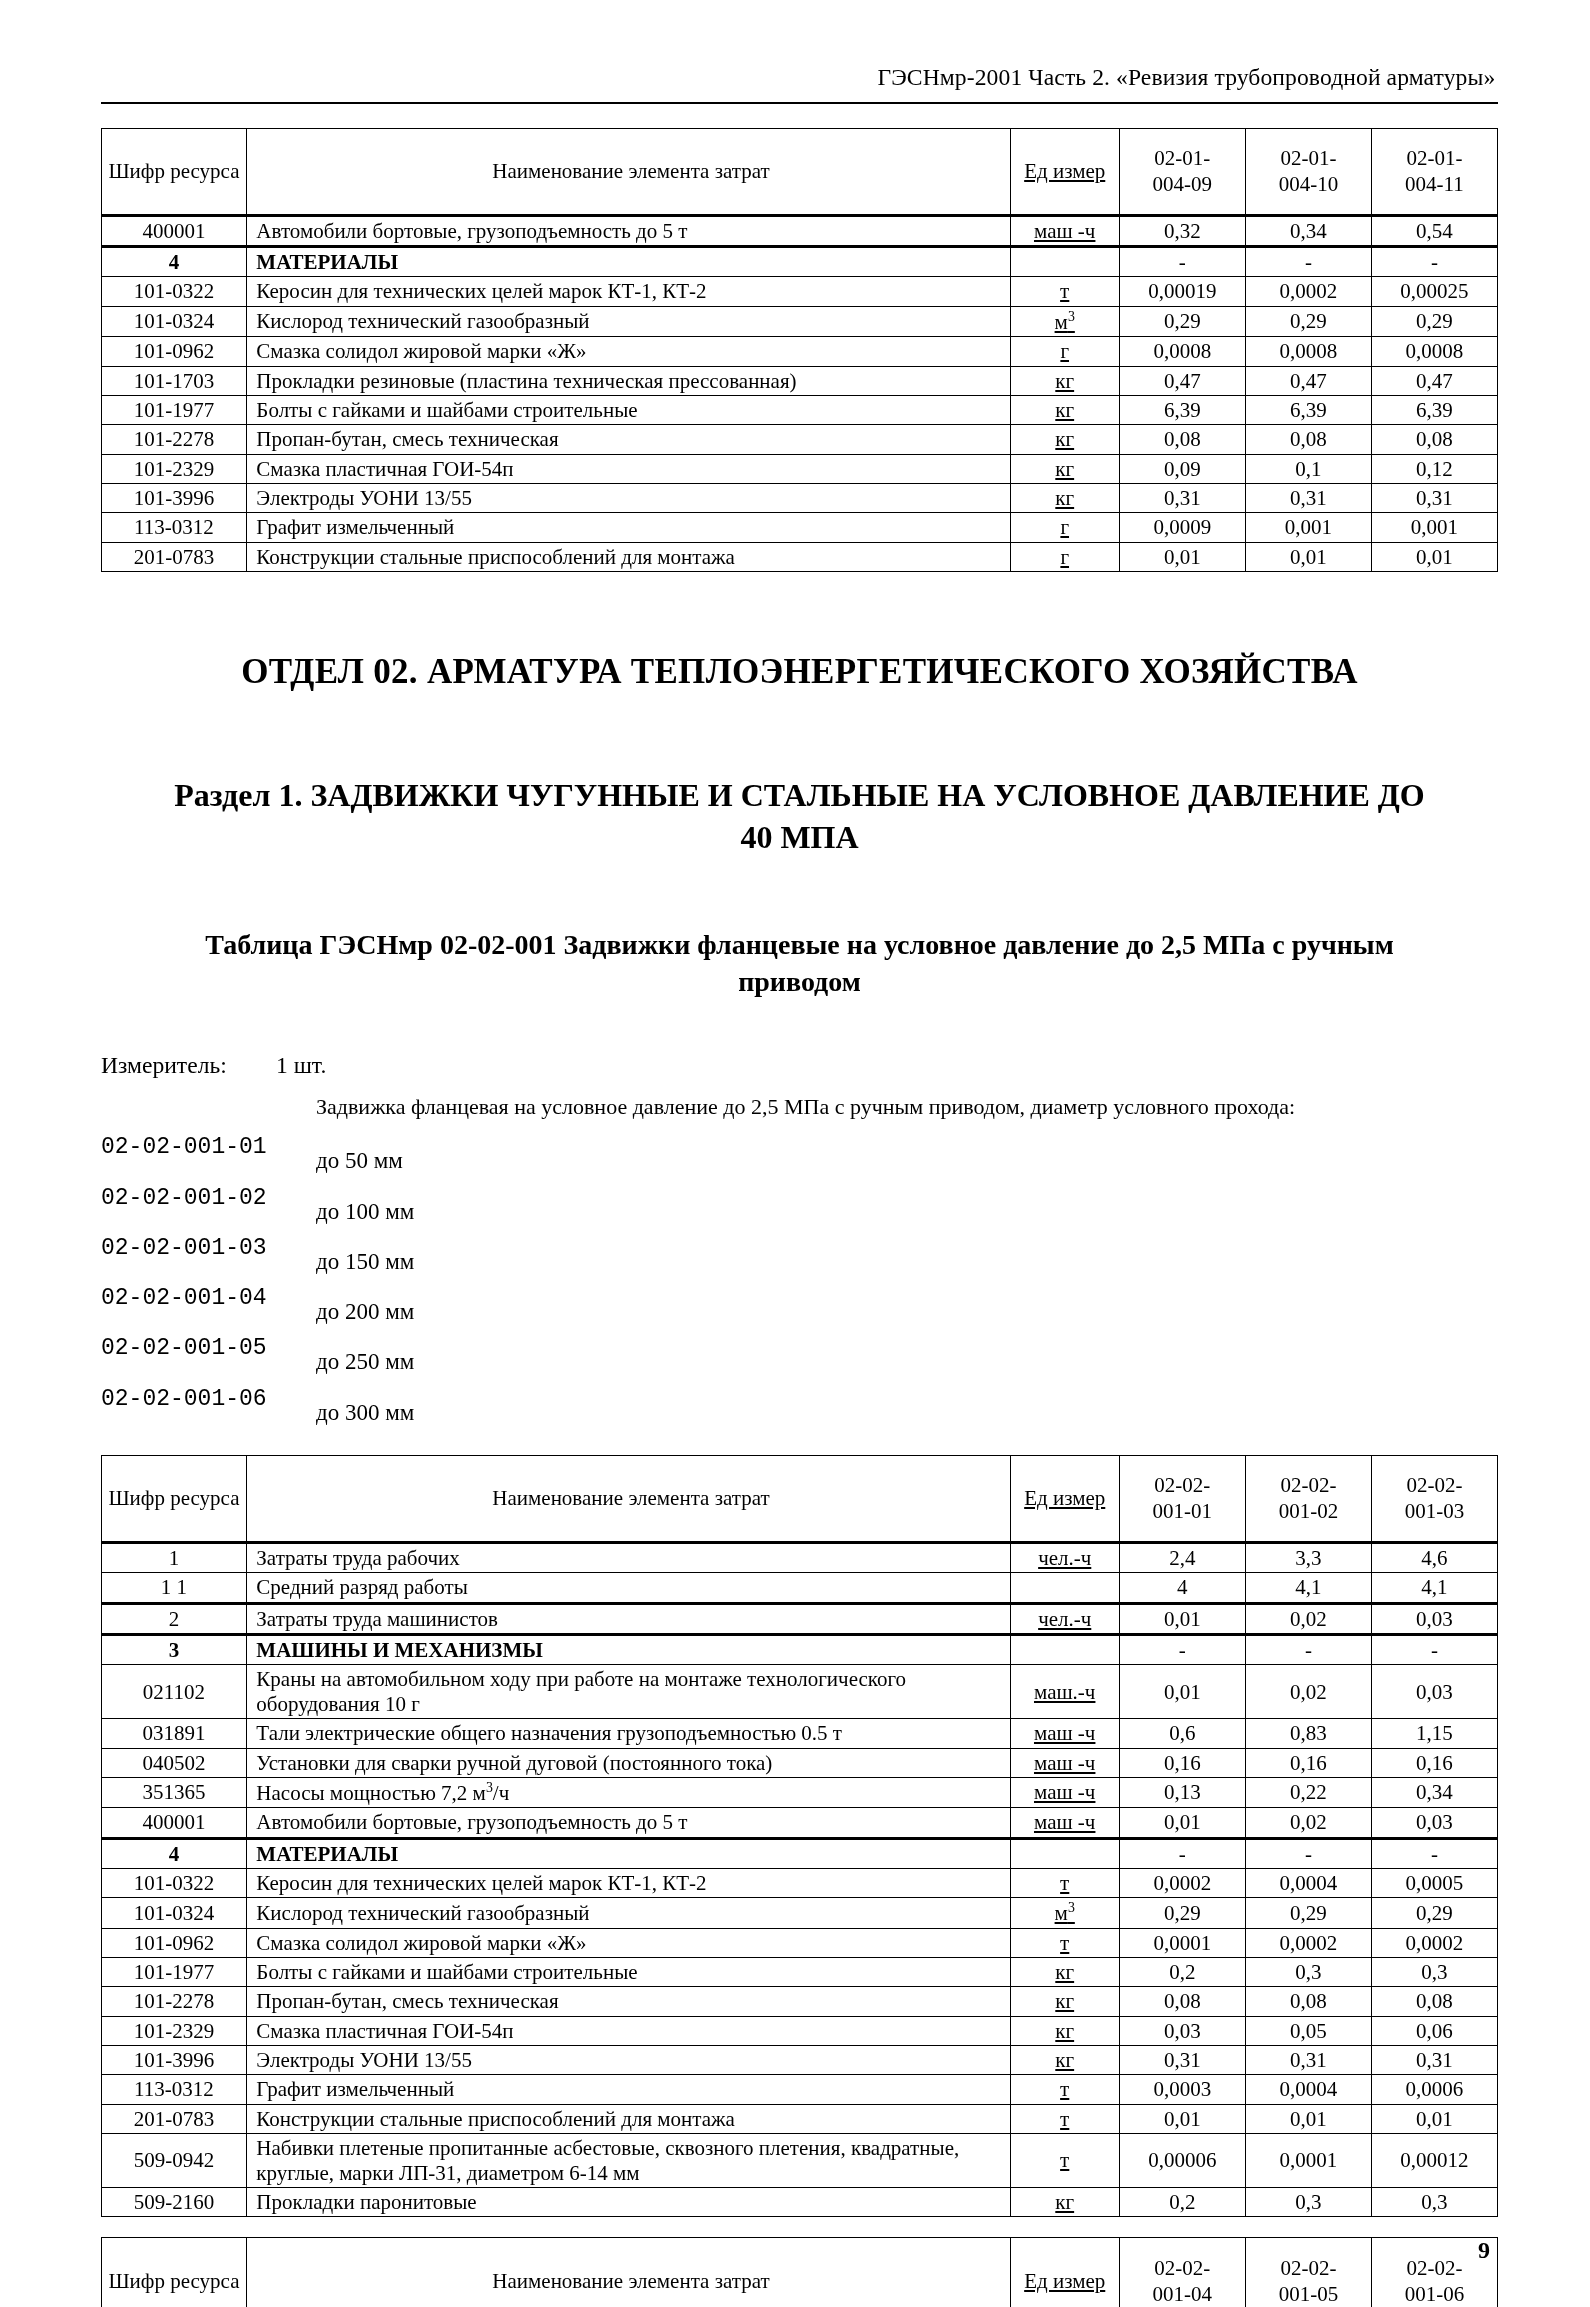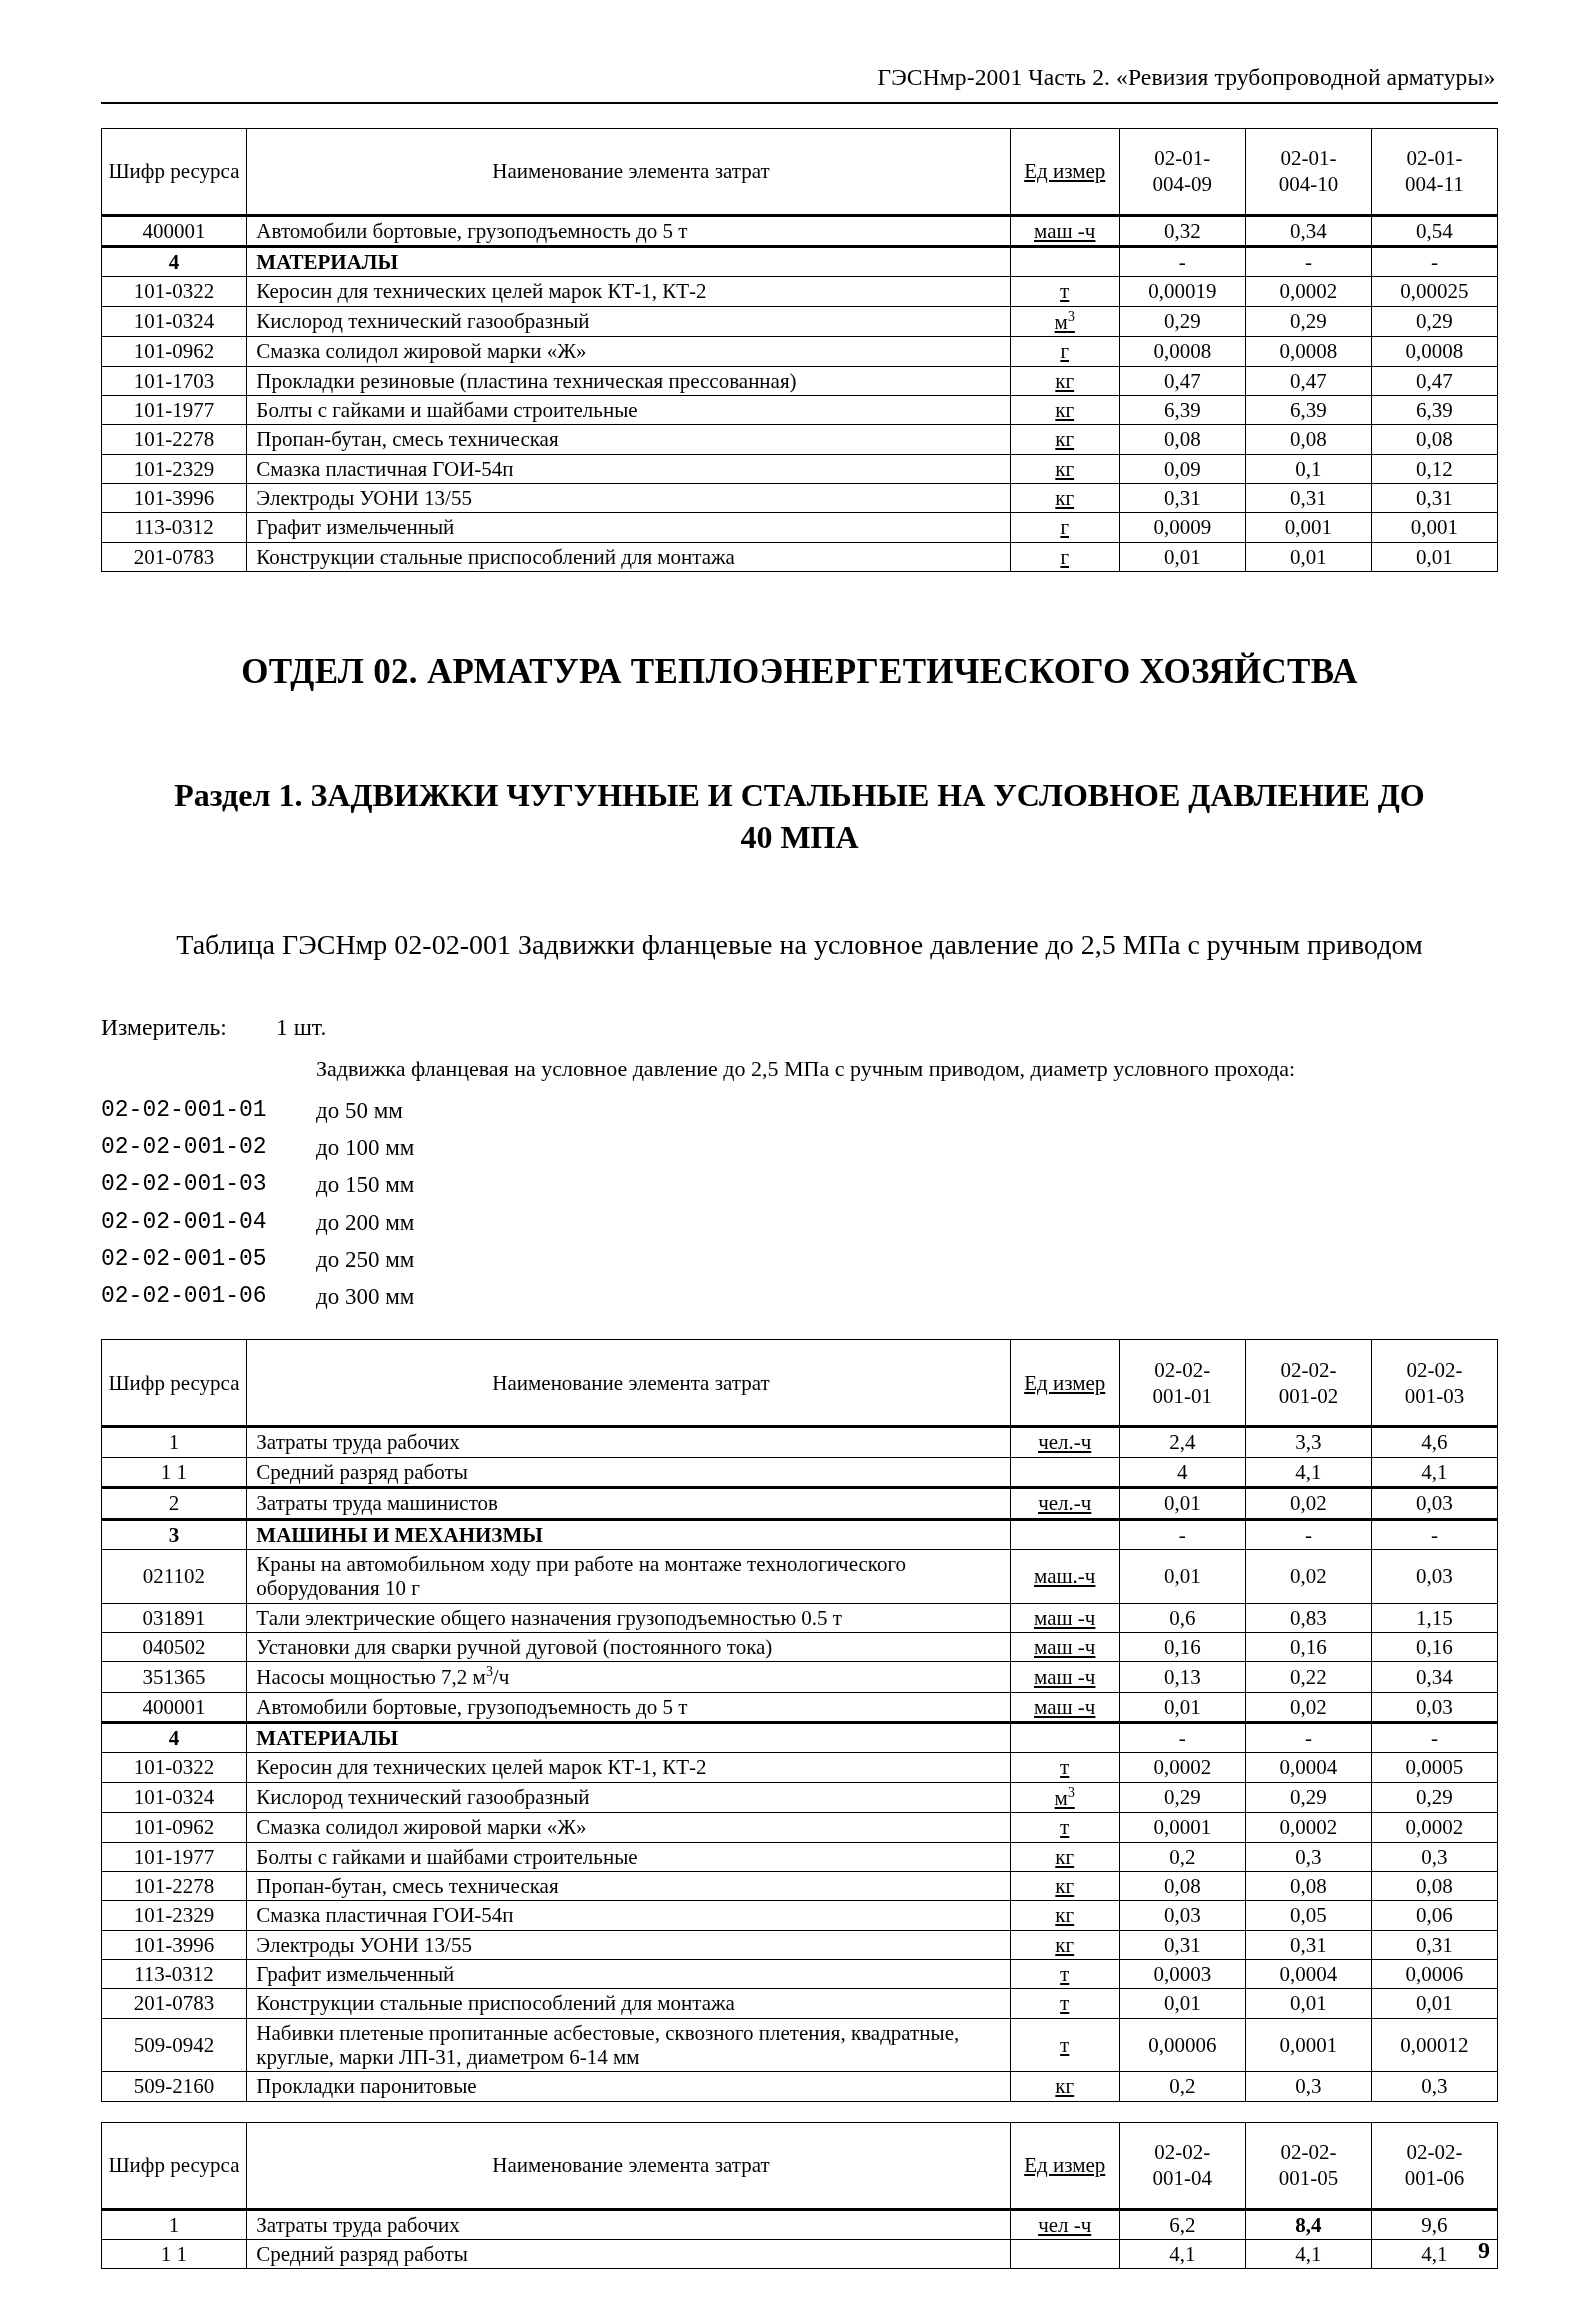--- a/index.html
+++ b/index.html
@@ -85,21 +85,21 @@
     text-align: center;
     font-size: 32px;
     font-weight: bold;
     margin: 81px 0 0 0;
     line-height: 1.32;
     padding: 0 61px;
   }
   h3.tbltitle {
     text-align: center;
     font-size: 28px;
-    font-weight: normal;
+    font-weight: bold;
     margin: 67px 0 0 0;
     line-height: 1.34;
     padding: 0 47px;
   }
 
   
   .measure {
     margin-top: 51px;
     font-size: 23.6px;
     line-height: 1.15;
@@ -116,21 +116,21 @@
     line-height: 1.46;
     width: 1158px;
   }
   .codelist {
     margin-top: 6.7px;
     font-size: 23px;
     line-height: 1.62;
   }
   .codelist .crow { display: flex; }
   .codelist .ccode { width: 215px; text-align: left; font-family: Liberation Mono, monospace; }
-  .codelist .cdesc { text-align: left; }
+  .codelist .cdesc { text-align: left; margin-top: 13px; }
 
   .pagenum {
     position: absolute;
     right: 101px;
     bottom: 43px;
     font-size: 24px;
     font-weight: bold;
   }
 </style>
 </head>

